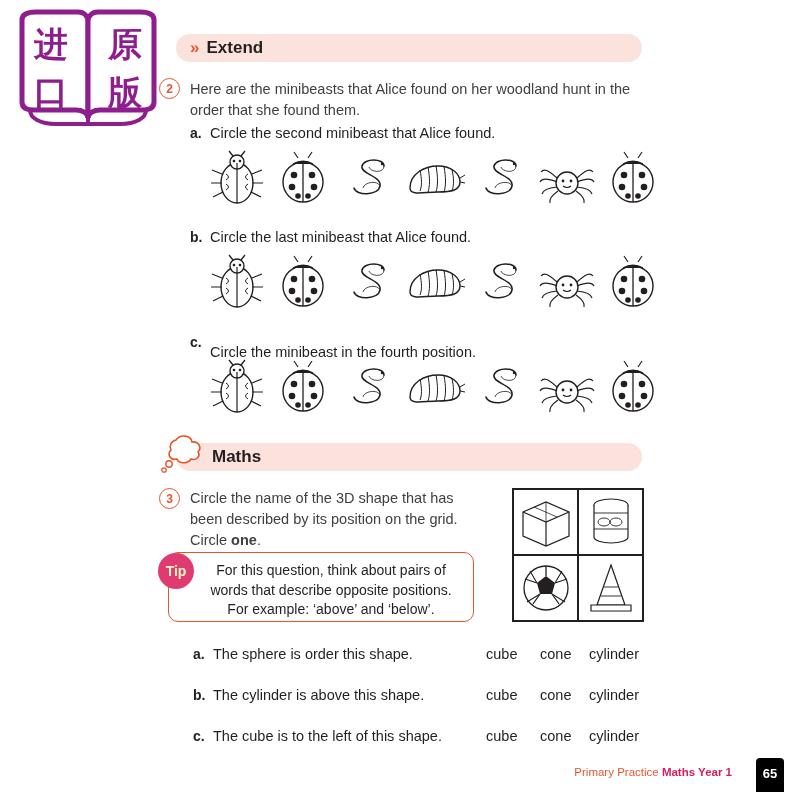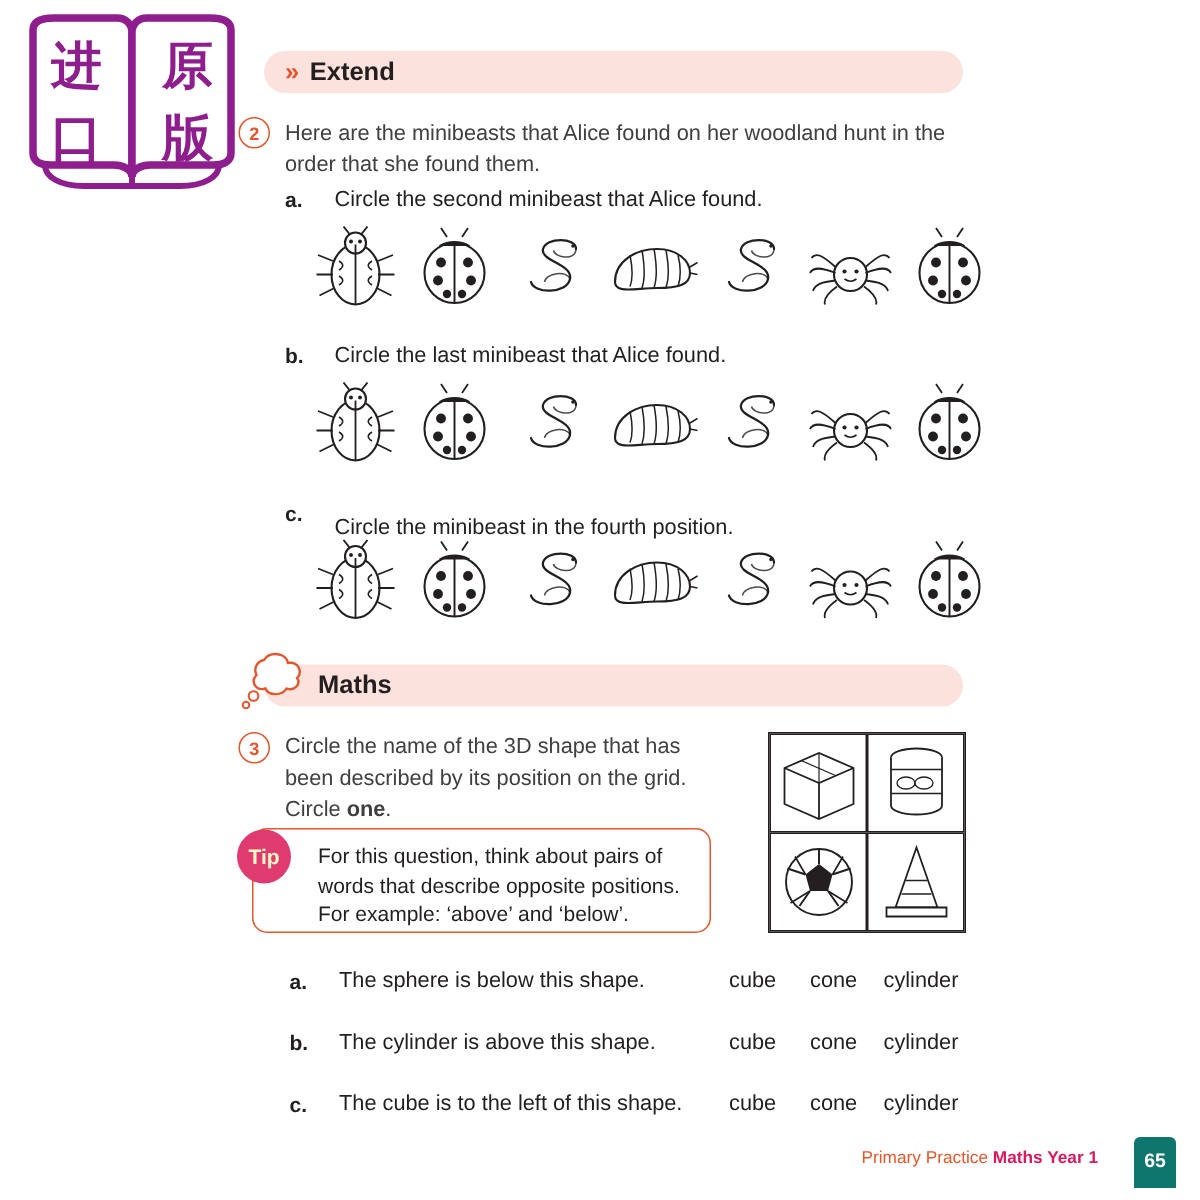--- a/index.html
+++ b/index.html
@@ -115,21 +115,20 @@
   .part-label {
     position: absolute;
     font-size: 14px;
     font-weight: bold;
     color: #231f20;
   }
   .part-text {
     position: absolute;
     font-size: 14.5px;
     color: #231f20;
-    margin-left: 13px;
   }
 
   
   .beast-row {
     position: absolute;
     display: flex;
     align-items: flex-end;
     gap: 0px;
   }
   .beast {
@@ -198,21 +197,21 @@
     font-size: 11.5px;
     color: #e4572e;
   }
   .footer-text b { color: #d81b60; }
   .page-tab {
     position: absolute;
     right: 16px;
     bottom: 8px;
     width: 28px;
     height: 34px;
-    background: #0f766e;
+    background: #000000;
     border-radius: 4px 4px 0 0;
     color: #fff;
     font-size: 13px;
     font-weight: bold;
     display: flex;
     align-items: center;
     justify-content: center;
     padding-bottom: 4px;
     box-sizing: border-box;
   }
@@ -493,21 +492,21 @@
 
 <div class="qnum" style="left:159px; top:488px;">3</div>
 <div class="qtext" style="left:190px; top:488px; width:300px;">
   <span>Circle the name of the 3D shape that has</span><br>
   <span>been described by its position on the grid.</span><br>
   <span>Circle </span><b>one</b><span>.</span>
 </div>
 
 <div class="tipbox" style="left:168px; top:552px; width:304px; height:68px;"></div>
 <div class="tipbadge" style="left:158px; top:553px;">Tip</div>
-<div class="tiptext" style="left:212px; top:561px; width:262px;">
+<div class="tiptext" style="left:200px; top:561px; width:262px;text-align:center;">
   <span>For this question, think about pairs of</span><br>
   <span>words that describe opposite positions.</span><br>
   <span>For example: ‘above’ and ‘below’.</span>
 </div>
 
 <div class="shapes-grid" style="left:512px; top:488px; width:130px; height:132px;">
   <div class="shape-cell">
     <svg width="58" height="52" viewBox="0 0 58 52">
       <path d="M6 16 L29 6 L52 16 L52 40 L29 50 L6 40 Z" fill="#ffffff" stroke="#231f20" stroke-width="1.2"></path>
       <path d="M6 16 L29 26 L52 16 M29 26 L29 50" fill="none" stroke="#231f20" stroke-width="1.2"></path>
@@ -534,21 +533,21 @@
   <div class="shape-cell">
     <svg width="52" height="54" viewBox="0 0 52 54">
       <path d="M26 4 L40 44 L12 44 Z" fill="#ffffff" stroke="#231f20" stroke-width="1.2"></path>
       <path d="M19 26 L33 26 M16 35 L36 35" fill="none" stroke="#231f20" stroke-width="0.9"></path>
       <path d="M6 44 L46 44 L46 50 L6 50 Z" fill="#ffffff" stroke="#231f20" stroke-width="1.2"></path>
     </svg>
   </div>
 </div>
 
 <div class="part-label" style="left:193px; top:646px;">a.</div>
-<div class="part-text" style="left:213px; top:646px;">The sphere is below this shape.</div>
+<div class="part-text" style="left:213px; top:646px;">The sphere is order this shape.</div>
 <div class="opt" style="left:486px; top:646px;">cube</div>
 <div class="opt" style="left:540px; top:646px;">cone</div>
 <div class="opt" style="left:589px; top:646px;">cylinder</div>
 
 <div class="part-label" style="left:193px; top:687px;">b.</div>
 <div class="part-text" style="left:213px; top:687px;">The cylinder is above this shape.</div>
 <div class="opt" style="left:486px; top:687px;">cube</div>
 <div class="opt" style="left:540px; top:687px;">cone</div>
 <div class="opt" style="left:589px; top:687px;">cylinder</div>
 

